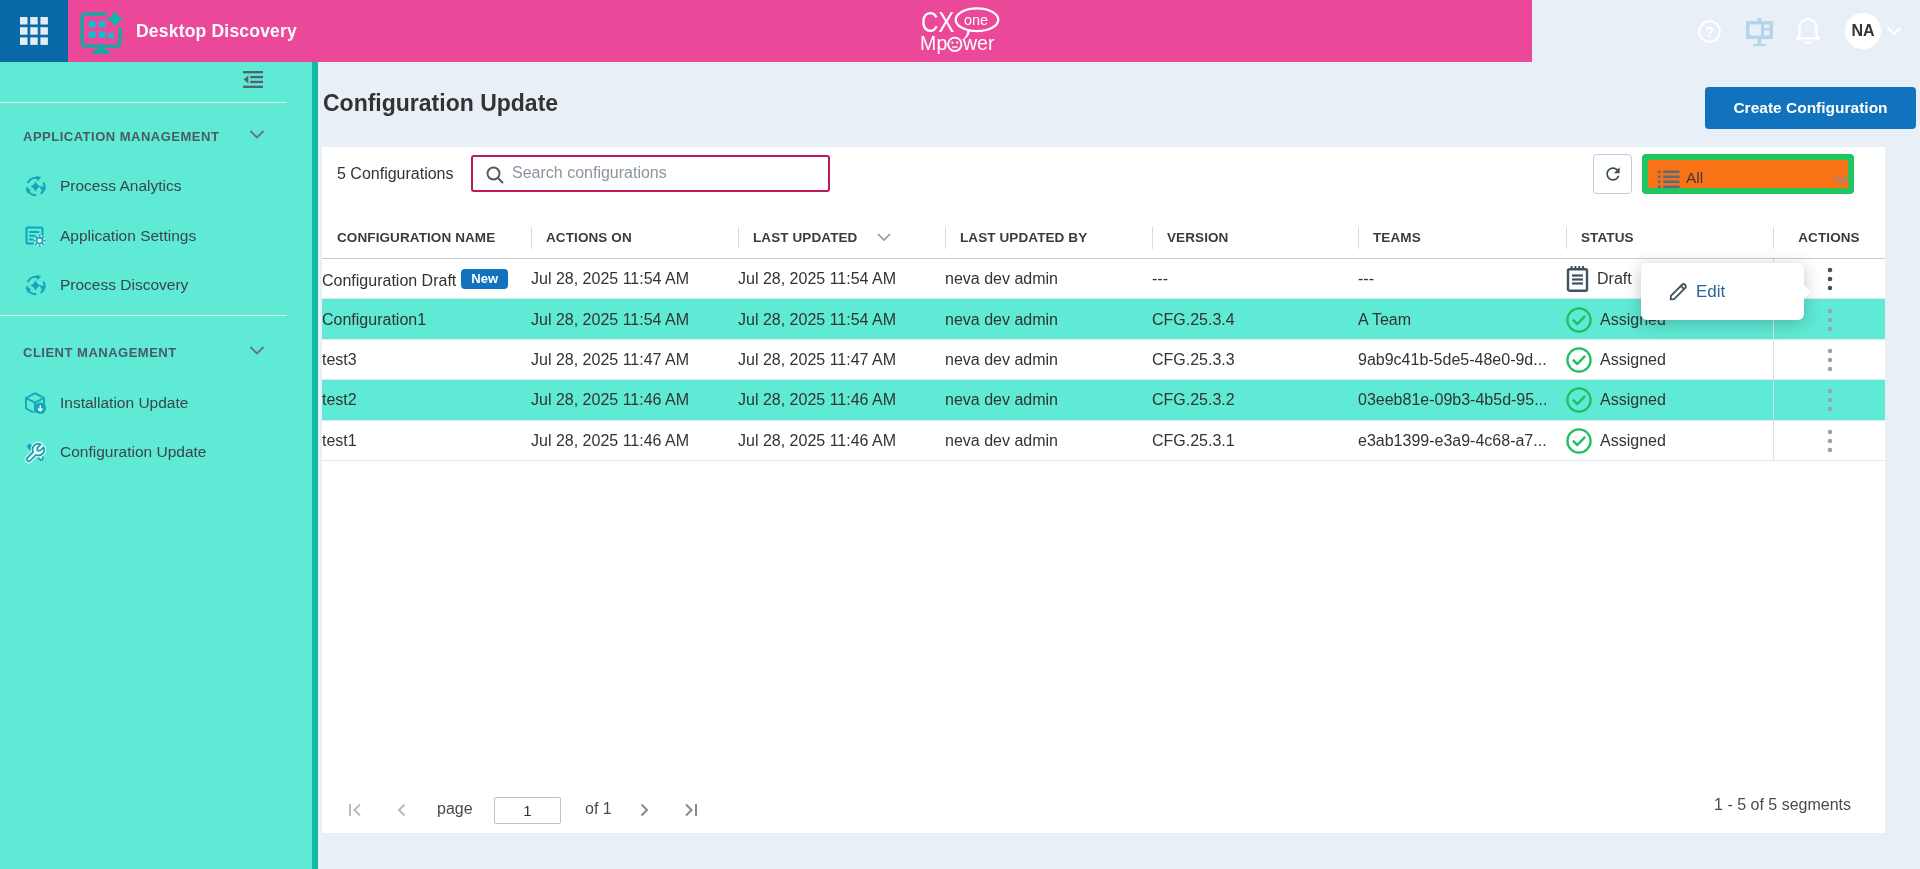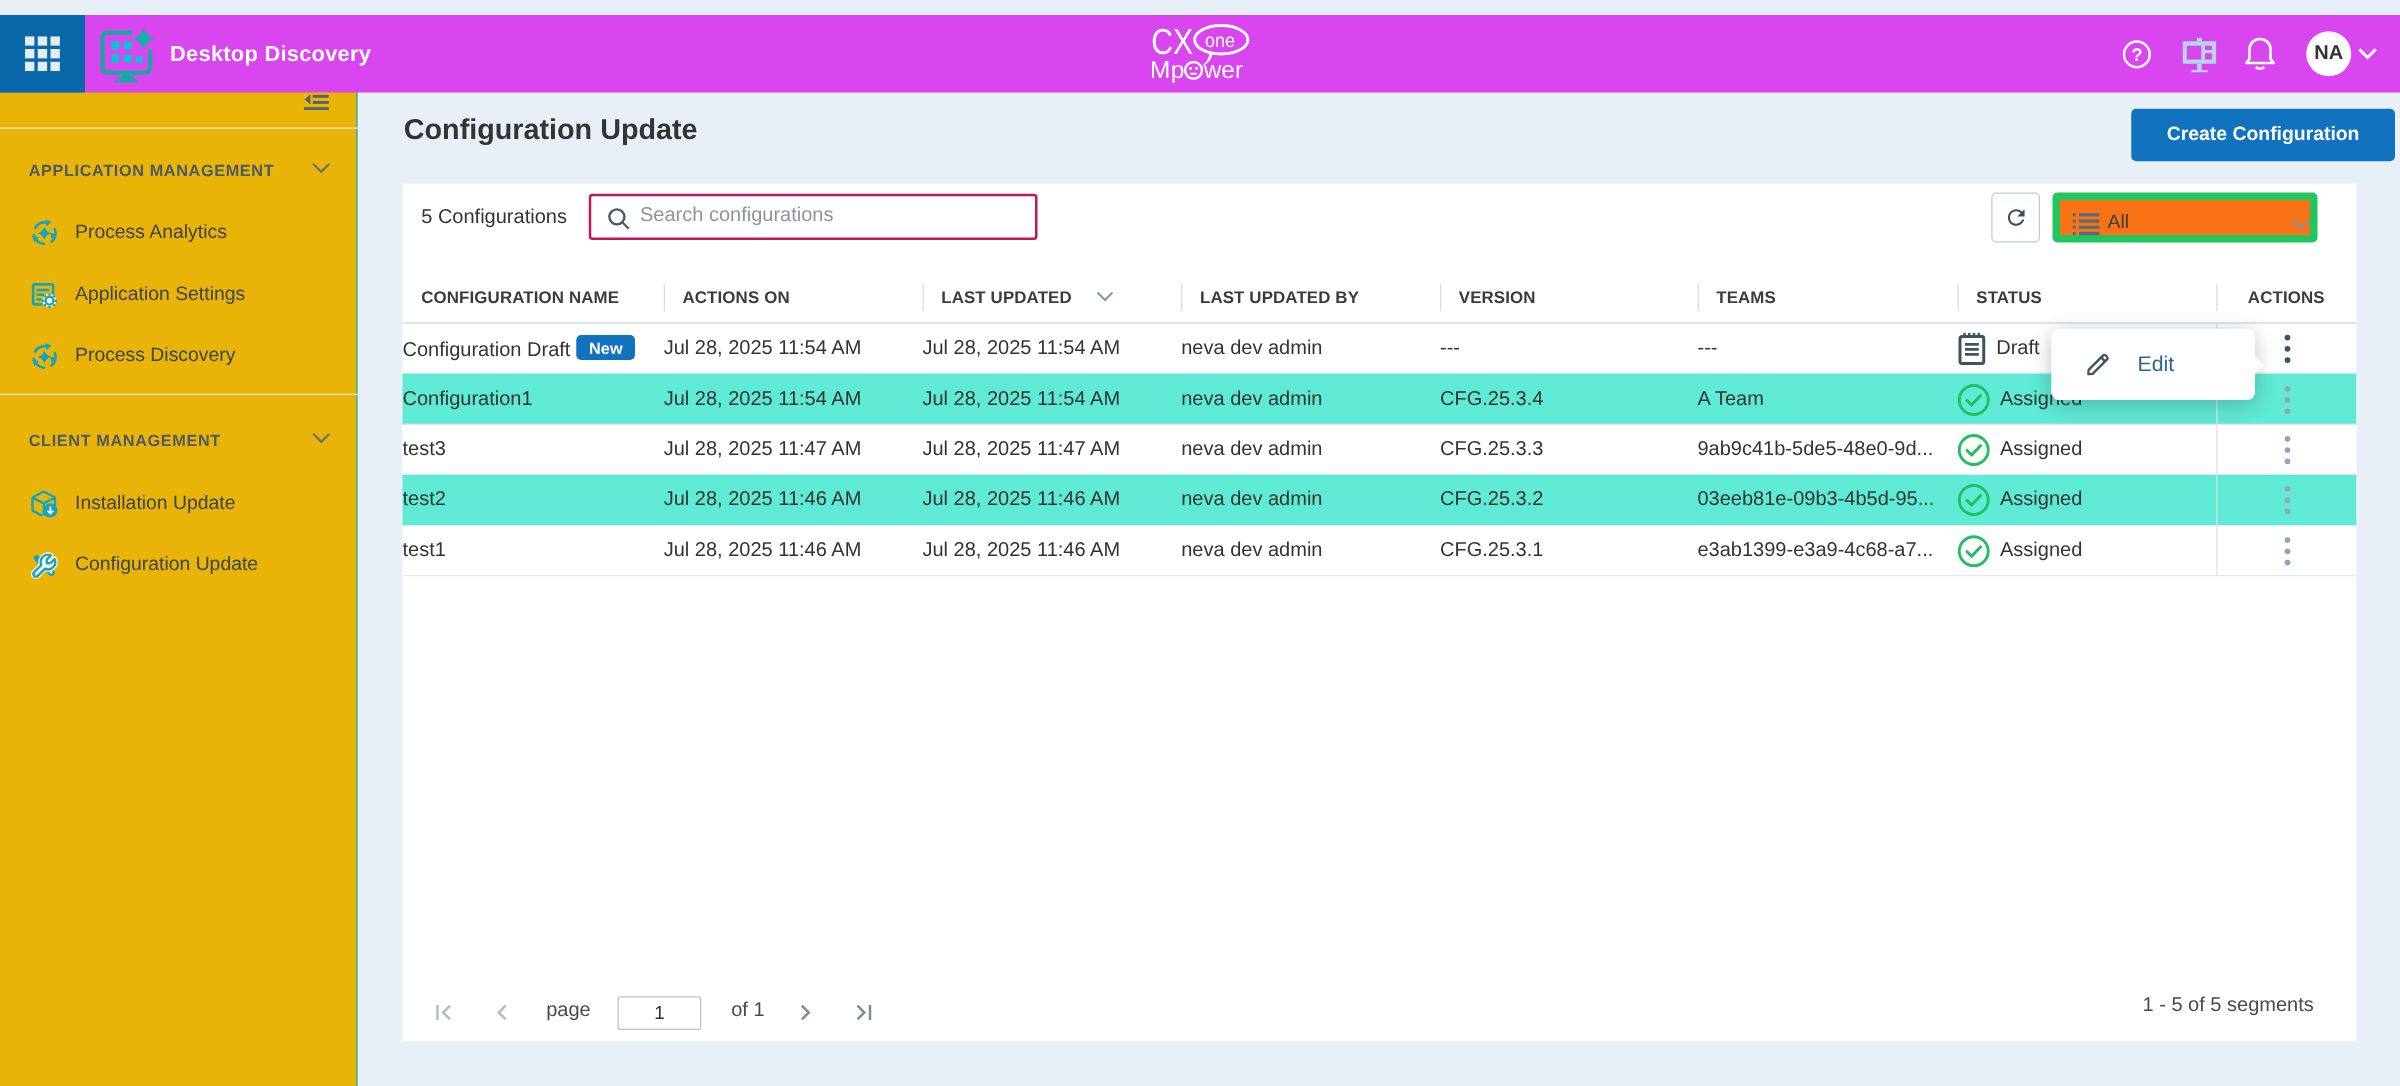--- a/index.html
+++ b/index.html
@@ -1,24 +1,24 @@
 <!DOCTYPE html>
 <html><head>
 <meta charset="utf-8">
 <style>
 *{margin:0;padding:0;box-sizing:border-box}
 html,body{width:1920px;height:869px;overflow:hidden}
 body{font-family:"Liberation Sans",sans-serif;position:relative;background:#e9eff7;color:#333}
 .abs{position:absolute}
 
-.topbar{position:absolute;left:0;top:12px;width:1920px;height:62px;background:#d946ef;z-index:30}
+.topbar{position:absolute;left:0;top:0;width:1532px;height:62px;background:#ec4899;z-index:30}
 .waffle{position:absolute;left:0;top:0;width:68px;height:62px;background:#0868a8;display:flex;align-items:center;justify-content:center}
 .apptitle{position:absolute;left:136px;top:0;height:62px;line-height:62px;color:#fff;font-size:17.5px;font-weight:bold;letter-spacing:.2px}
 
-.sidebar{position:absolute;left:0;top:62px;width:286px;height:807px;background:#eab308;border-right:1px solid #14b8a6;z-index:10}
+.sidebar{position:absolute;left:0;top:62px;width:318px;height:807px;background:#5eead4;border-right:6px solid #14b8a6;z-index:10}
 .sb-divider{position:absolute;left:0;width:287px;height:1px;background:#e4e9ec}
 .sb-section{position:absolute;left:23px;font-size:13px;font-weight:bold;color:#4a5a66;letter-spacing:.5px}
 .sb-chev{position:absolute;left:249px}
 .sb-item{position:absolute;left:0;width:287px;height:40px;display:flex;align-items:center}
 .sb-item svg{position:absolute;left:24px}
 .sb-item span{position:absolute;left:60px;font-size:15.5px;color:#3a454e}
 
 .main{position:absolute;left:288px;top:62px;width:1632px;height:807px;background:#e9eff7}
 .h1{position:absolute;left:35px;top:86px;font-size:23px;font-weight:bold;color:#333}
 .createbtn{position:absolute;left:1417px;top:25px;width:211px;height:42px;background:#1173bd;border-radius:4px;color:#fff;font-size:15.5px;font-weight:bold;display:flex;align-items:center;justify-content:center}
@@ -38,21 +38,21 @@
 .row>div{white-space:nowrap;overflow:hidden}
 .row .act{border-left:1px solid #dde2e6;height:40.4px;display:flex;align-items:center;justify-content:center;padding:0}
 .badge{display:inline-block;margin-left:5px;background:#1173bd;color:#fff;font-size:13px;font-weight:bold;border-radius:4px;padding:2.5px 10px;vertical-align:2px}
 .stat{display:flex;align-items:center;gap:8px}
 
 .pager{position:absolute;left:0;top:634px;width:1563px;height:52px;font-size:16px;color:#4a4a4a}
 .pager .seg{position:absolute;right:34px;top:15px}
 
 .popup{position:absolute;left:1353px;top:201px;width:163px;height:57px;background:#fff;border-radius:6px;box-shadow:0 3px 16px rgba(40,55,70,.30);z-index:20;display:flex;align-items:center}
 .popup .arrow{position:absolute;right:-5px;top:23.5px;width:10px;height:10px;background:#fff;transform:rotate(45deg)}
-.popup .etxt{font-size:17px;color:#2d6494;margin-left:20px}
+.popup .etxt{font-size:17px;color:#2d6494;margin-left:6px}
 </style>
 </head>
 <body>
 
 <div class="topbar">
   <div class="waffle">
     <svg width="28" height="28" viewBox="0 0 28 28">
         <g fill="#e4edf4">
       <rect x="0" y="0" width="7.5" height="7.5"></rect>
           <rect x="10.2" y="0" width="7.5" height="7.5"></rect>

